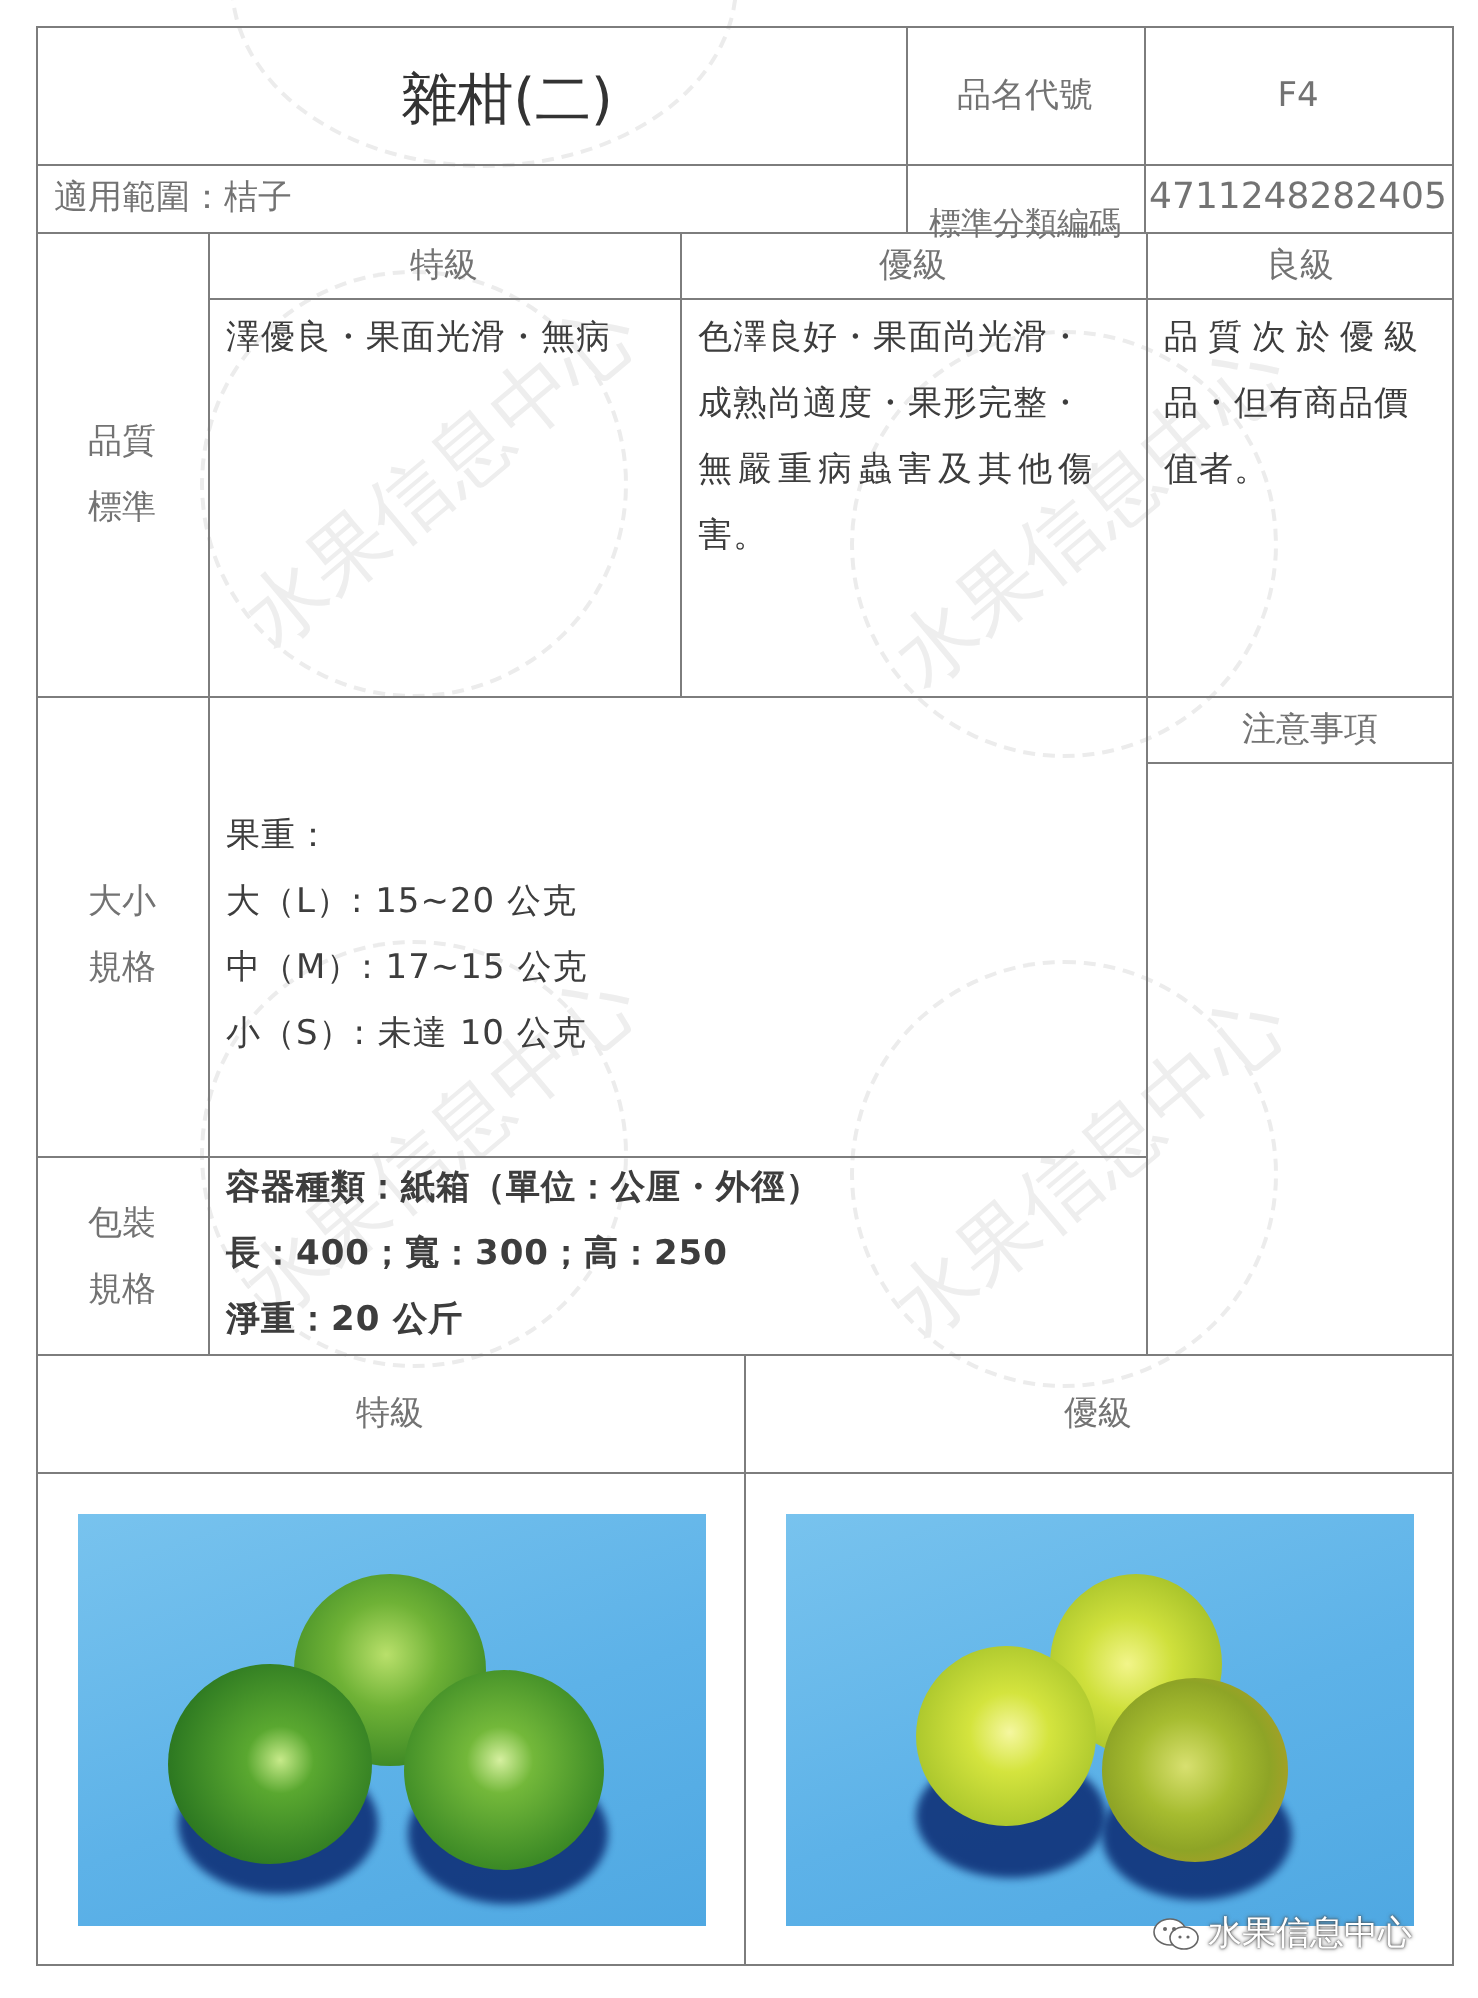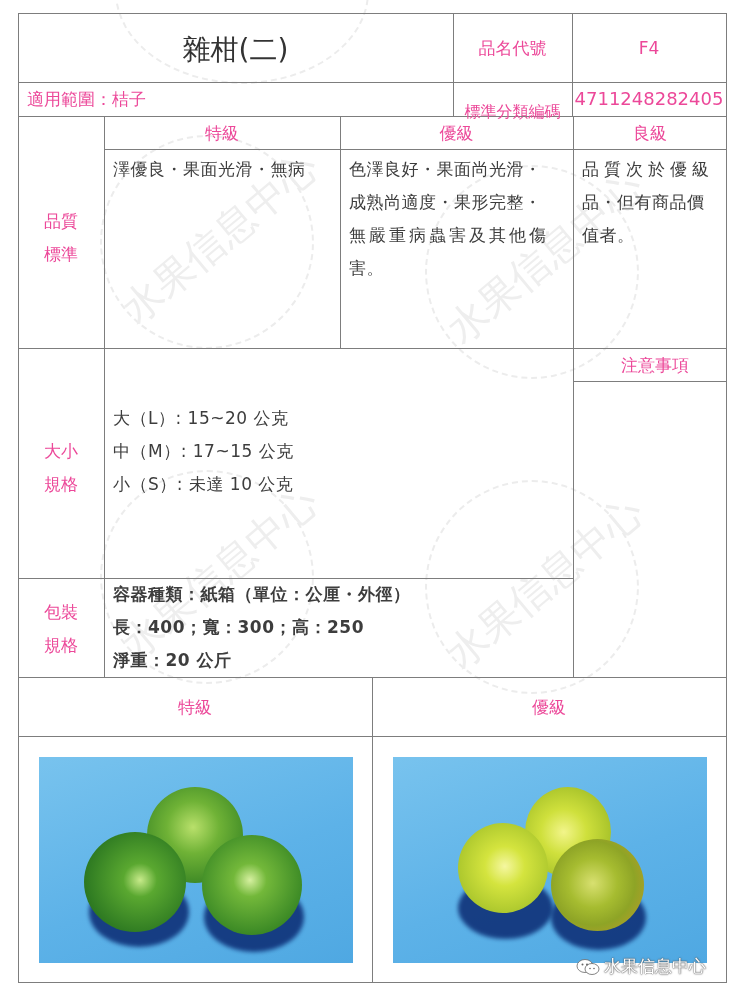--- a/index.html
+++ b/index.html
@@ -1,21 +1,21 @@
 <!DOCTYPE html>
 <html><head>
 <meta charset="utf-8">
 <style>
   html, body { margin: 0; padding: 0; background: #ffffff; }
   body { width: 739px; height: 999px; position: relative; overflow: hidden;
          font-family: "DejaVu Sans", "Liberation Sans", sans-serif; color: #3a3a3a; }
   .abs { position: absolute; box-sizing: border-box; }
   .line-h { position: absolute; height: 1px; background: #7d7d7d; }
   .line-v { position: absolute; width: 1px; background: #7d7d7d; }
-  .txt { position: absolute; white-space: nowrap; font-size: 17px; line-height: 20px; color: #ec4899; }
+  .txt { position: absolute; white-space: nowrap; font-size: 17px; line-height: 20px; color: #737373; }
   .center { text-align: center; }
   .para { position: absolute; font-size: 17px; line-height: 33px; color: #3d3d3d; letter-spacing: 0.5px; }
   .watermark { position: absolute; border: 2px dashed #ececec; border-radius: 50%; pointer-events: none; }
   .wm-text { position: absolute; color: #eeeeee; font-size: 40px; transform: rotate(-40deg); white-space: nowrap; pointer-events: none; }
   .photo { position: absolute; overflow: hidden; background: linear-gradient(160deg, #78c3ee 0%, #5db2e8 55%, #4fa8e2 100%); }
   .fruit { position: absolute; border-radius: 50%; }
   .shadow { position: absolute; border-radius: 50%; background: #0b2a72; opacity: 0.85; filter: blur(2px); }
   .footer-badge { position: absolute; display: flex; align-items: center; gap: 4px; color: #ffffff;
                   font-size: 17px; text-shadow: 0 0 2px #555, 0 0 1px #333; }
 </style>
@@ -52,21 +52,21 @@
 
   <div class="line-h" style="left:573px;top:381px;width:154px;"></div>
 
   <div class="line-h" style="left:18px;top:578px;width:555px;"></div>
   <div class="line-h" style="left:18px;top:677px;width:709px;"></div>
 
   <div class="line-v" style="left:372px;top:677px;height:306px;"></div>
   <div class="line-h" style="left:18px;top:736px;width:709px;"></div>
 </div>
 
-<div class="txt center" style="left:18px;top:32px;width:435px;font-size:28px;line-height:36px;color:#333;">雜柑(二)</div>
+<div class="txt center" style="left:36px;top:32px;width:435px;font-size:28px;line-height:36px;color:#333;">雜柑(二)</div>
 <div class="txt center" style="left:453px;top:38px;width:119px;">品名代號</div>
 <div class="txt center" style="left:572px;top:38px;width:154px;">F4</div>
 <div class="txt" style="left:27px;top:89px;">適用範圍：桔子</div>
 <div class="txt center" style="left:453px;top:102px;width:119px;font-size:16px;">標準分類編碼</div>
 <div class="txt center" style="left:572px;top:89px;width:154px;font-size:18px;">4711248282405</div>
 
 <div class="txt center" style="left:18px;top:205px;width:86px;line-height:33px;">
   <div>品質</div>
   <div>標準</div>
 </div>
@@ -91,20 +91,21 @@
 </div>
 
 <div class="txt center" style="left:573px;top:355px;width:164px;">注意事項</div>
 <div class="abs" style="left:574px;top:382px;width:152px;height:295px;"></div>
 
 <div class="txt center" style="left:18px;top:435px;width:86px;line-height:33px;">
   <div>大小</div>
   <div>規格</div>
 </div>
 <div class="para" style="left:113px;top:402px;">
+  <div>果重：</div>
   <div>大（L）: 15~20 公克</div>
   <div>中（M）: 17~15 公克</div>
   <div>小（S）: 未達 10 公克</div>
 </div>
 
 <div class="txt center" style="left:18px;top:596px;width:86px;line-height:33px;">
   <div>包裝</div>
   <div>規格</div>
 </div>
 <div class="para" style="left:113px;top:578px;font-weight:bold;">

